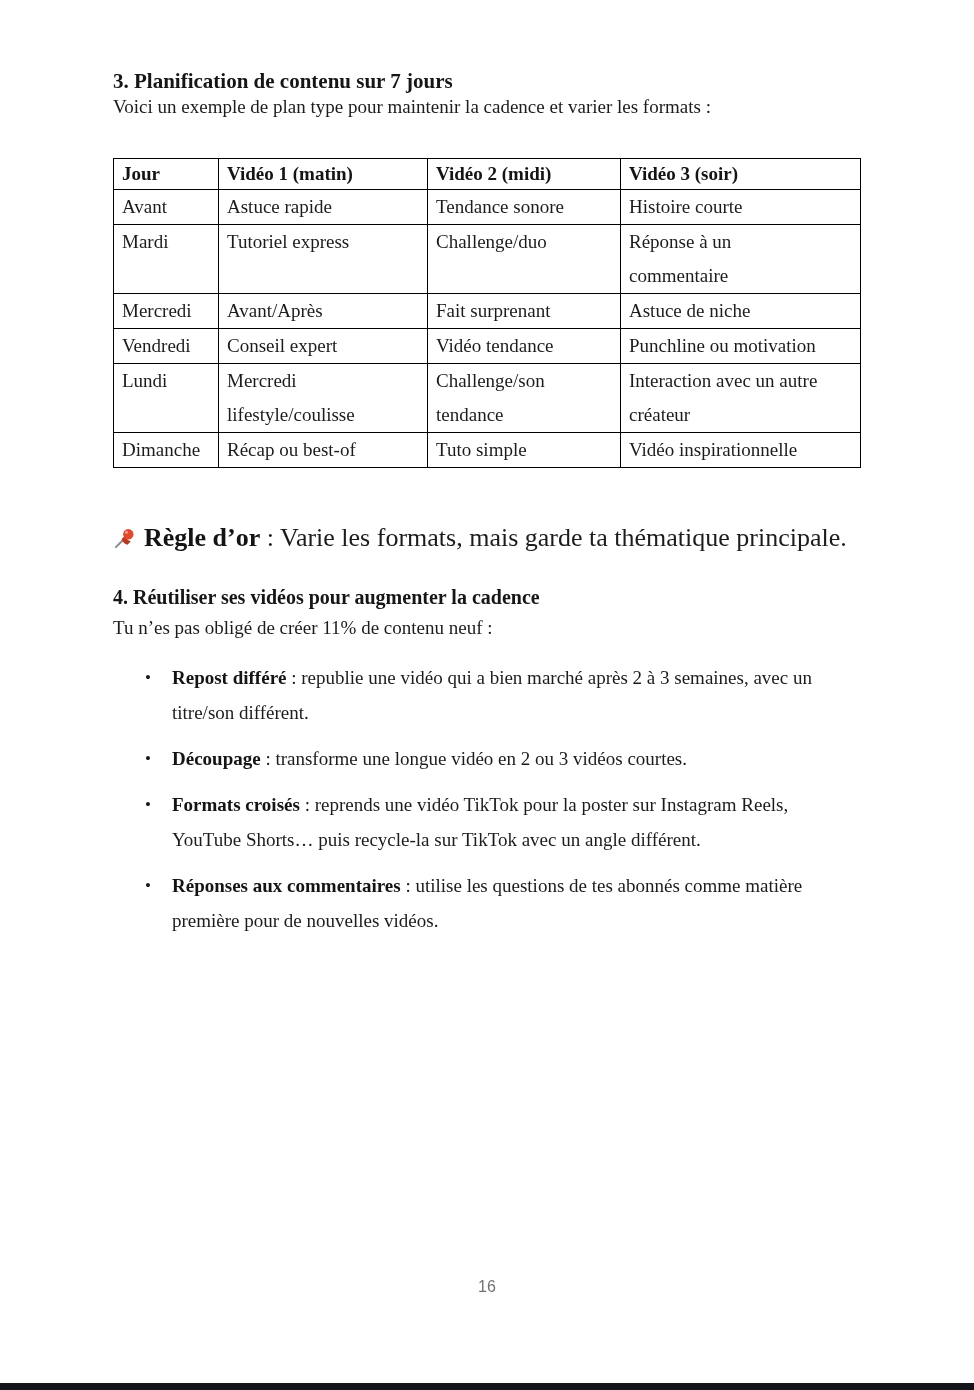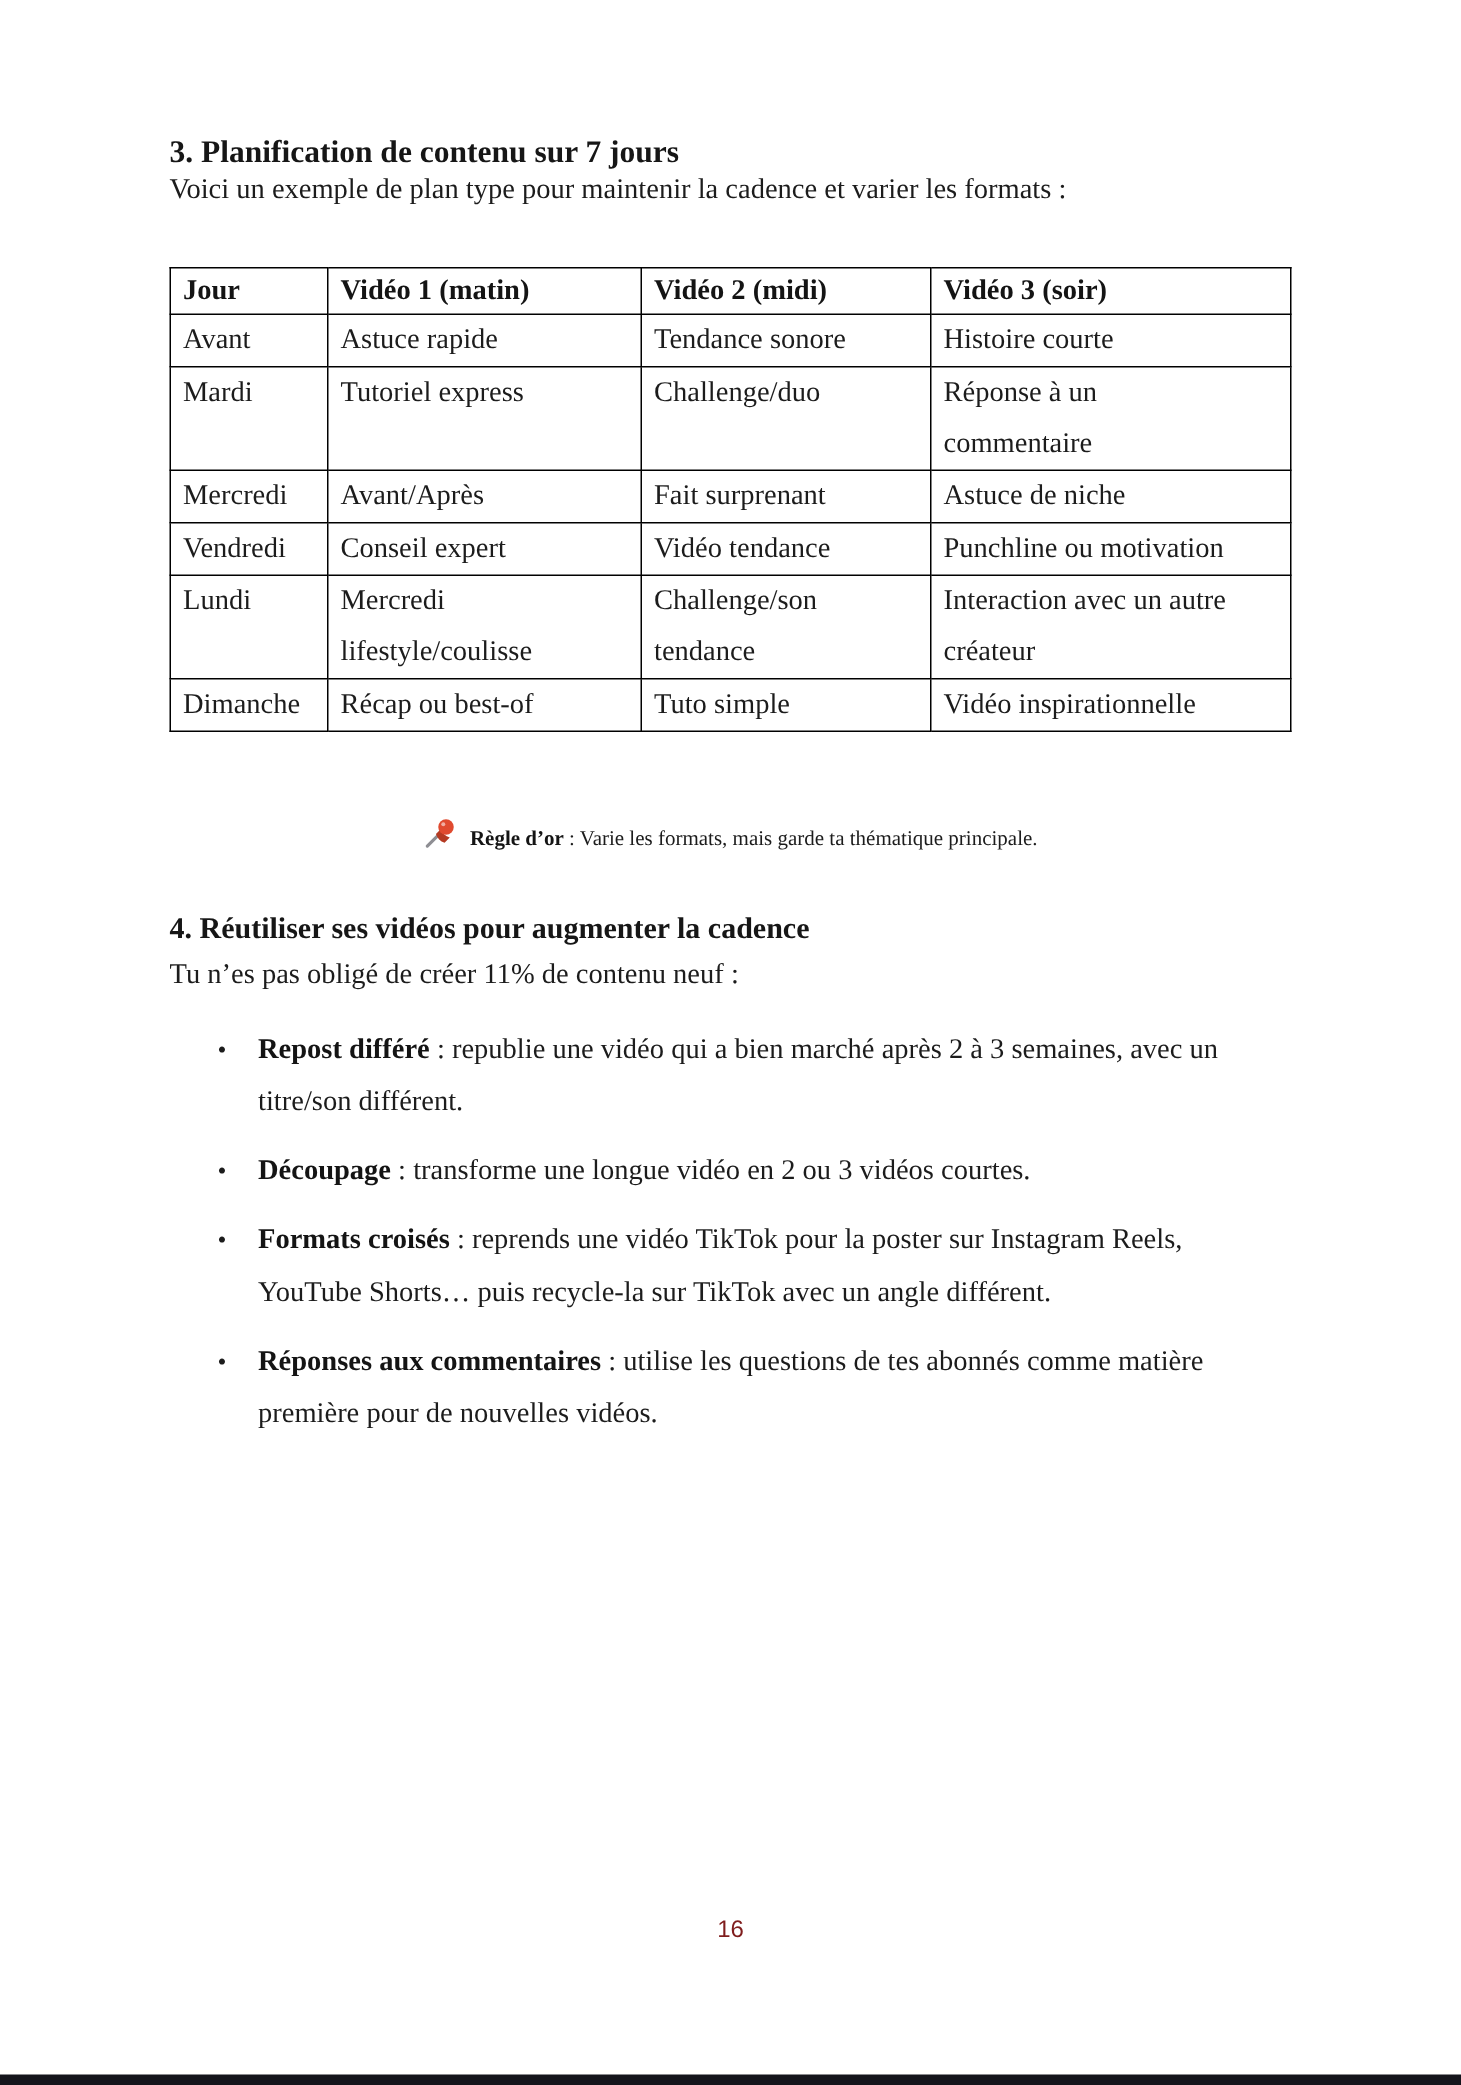--- a/index.html
+++ b/index.html
@@ -16,21 +16,21 @@
   .content {
     padding-left: 113px;
     padding-right: 113px;
   }
   .heading {
     font-size: 21px;
     font-weight: bold;
     color: #161616;
     line-height: 26px;
   }
-  .h-s3 { padding-top: 88px; }
+  .h-s3 { padding-top: 68px; }
   .h-s4 { margin-top: 32px; font-size: 20px; }
   .para {
     font-size: 19px;
     line-height: 26px;
   }
   .p-intro { }
   .p-intro4 { margin-top: 5px; }
 
   table.plan {
     margin-top: 38px;
@@ -53,23 +53,22 @@
     color: #141414;
   }
   table.plan .col-day   { width: 105px; }
   table.plan .col-v1    { width: 209px; }
   table.plan .col-v2    { width: 193px; }
   table.plan .col-v3    { width: 240px; }
   table.plan th:last-child, table.plan td:last-child { padding-right: 30px; }
 
   .golden-rule {
     margin-top: 56px;
-    font-size: 14px;
+    font-size: 26px;
     line-height: 28px;
-    text-align: center;
   }
   .golden-rule .pin {
     display: inline-block;
     width: 23px;
     height: 23px;
     vertical-align: -4px;
     margin-right: 8px;
   }
   .golden-rule b, .bullets b { color: #141414; }
 
@@ -93,21 +92,21 @@
     line-height: 35px;
   }
   .page-number {
     position: absolute;
     top: 1278px;
     left: 0;
     width: 100%;
     text-align: center;
     font-family: "Liberation Sans", "DejaVu Sans", sans-serif;
     font-size: 16px;
-    color: #7f1d1d;
+    color: #737373;
   }
   .bottom-bar {
     position: absolute;
     bottom: 0;
     left: 0;
     width: 100%;
     height: 7px;
     background: #14141b;
   }
 </style>

